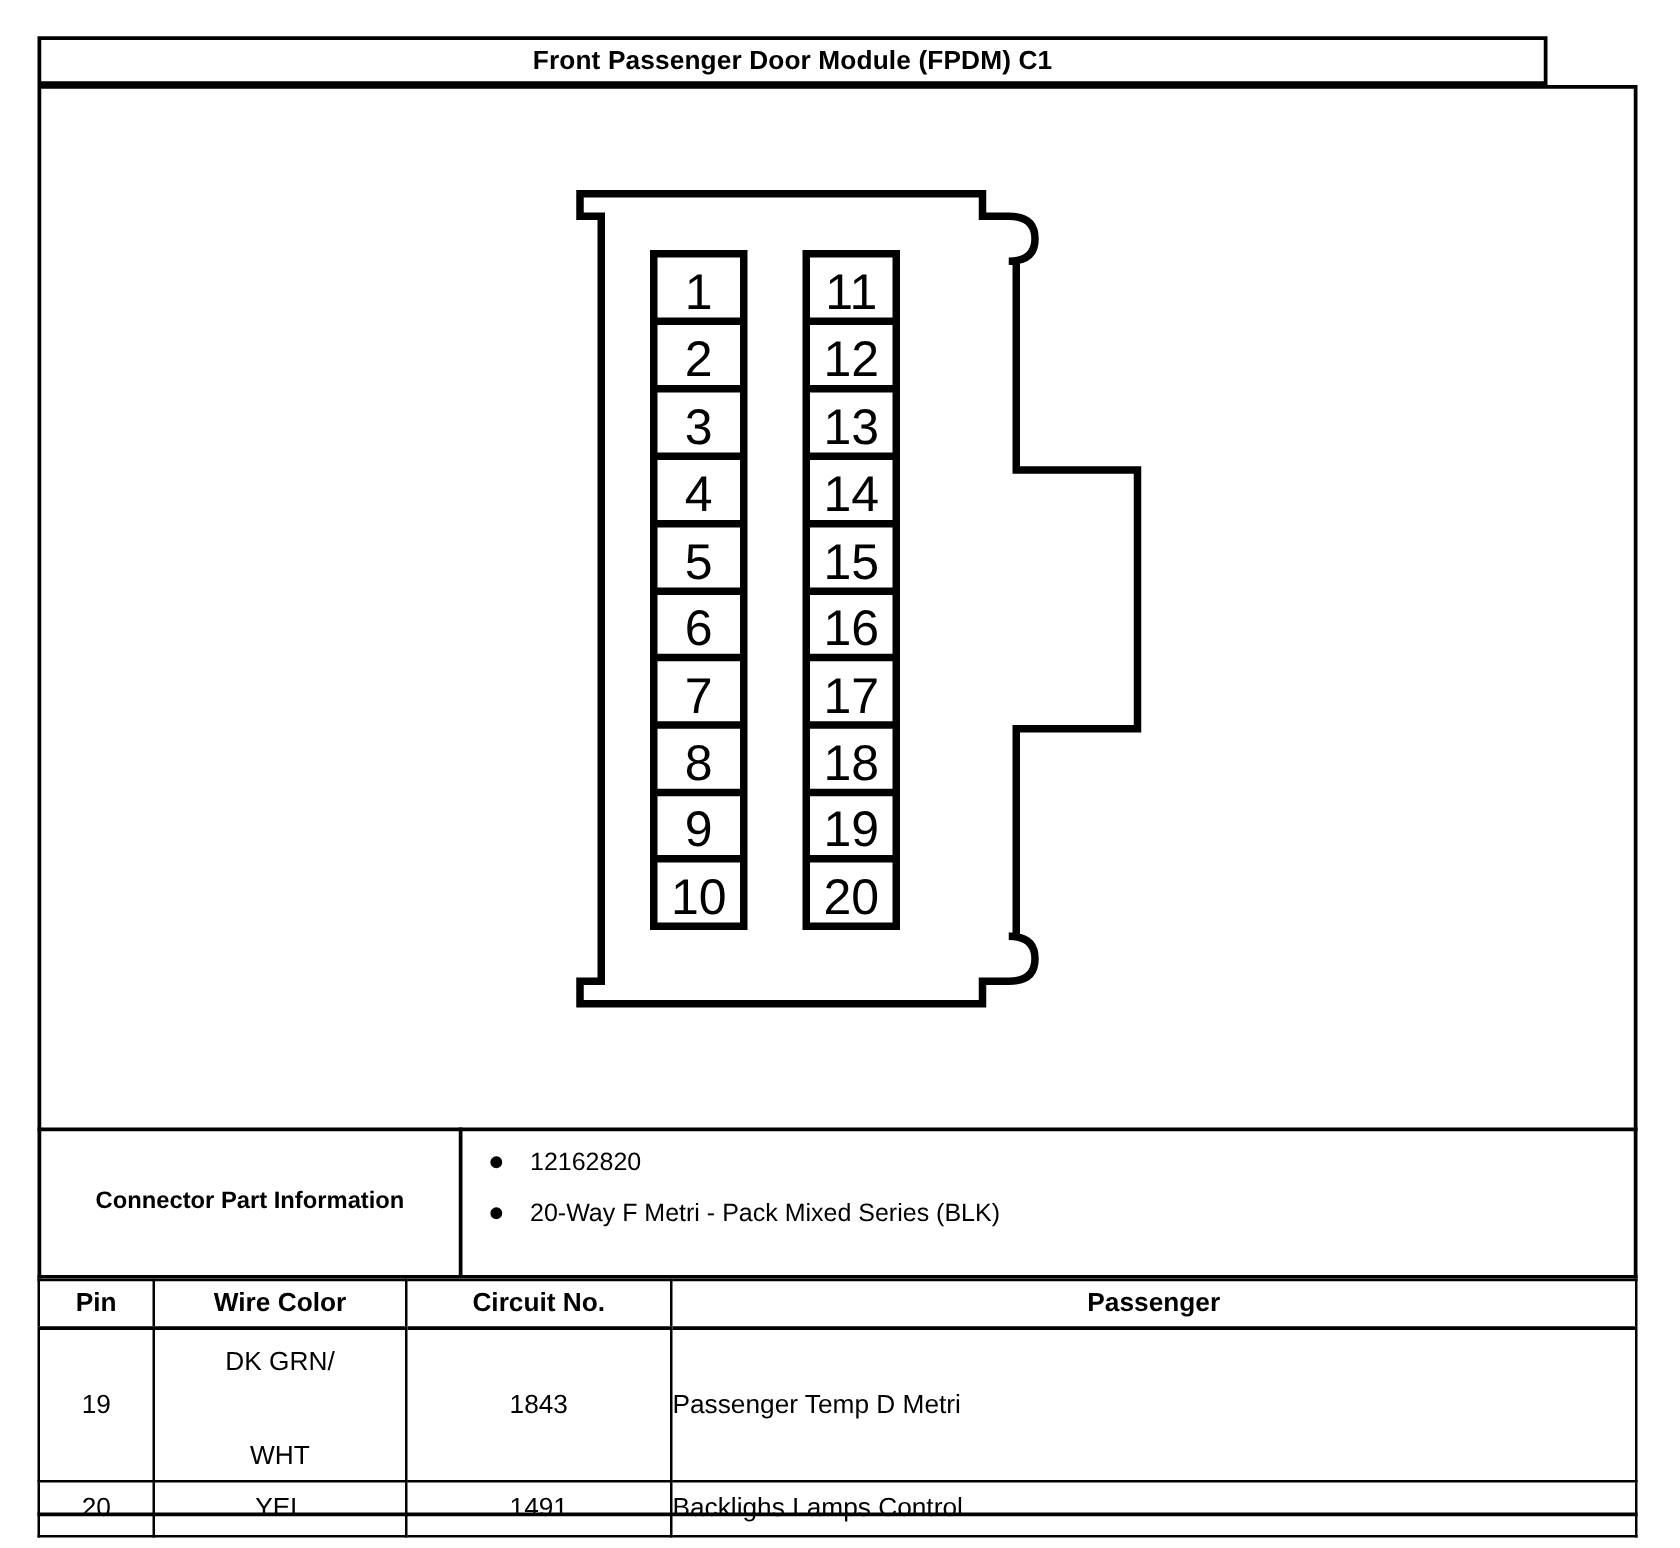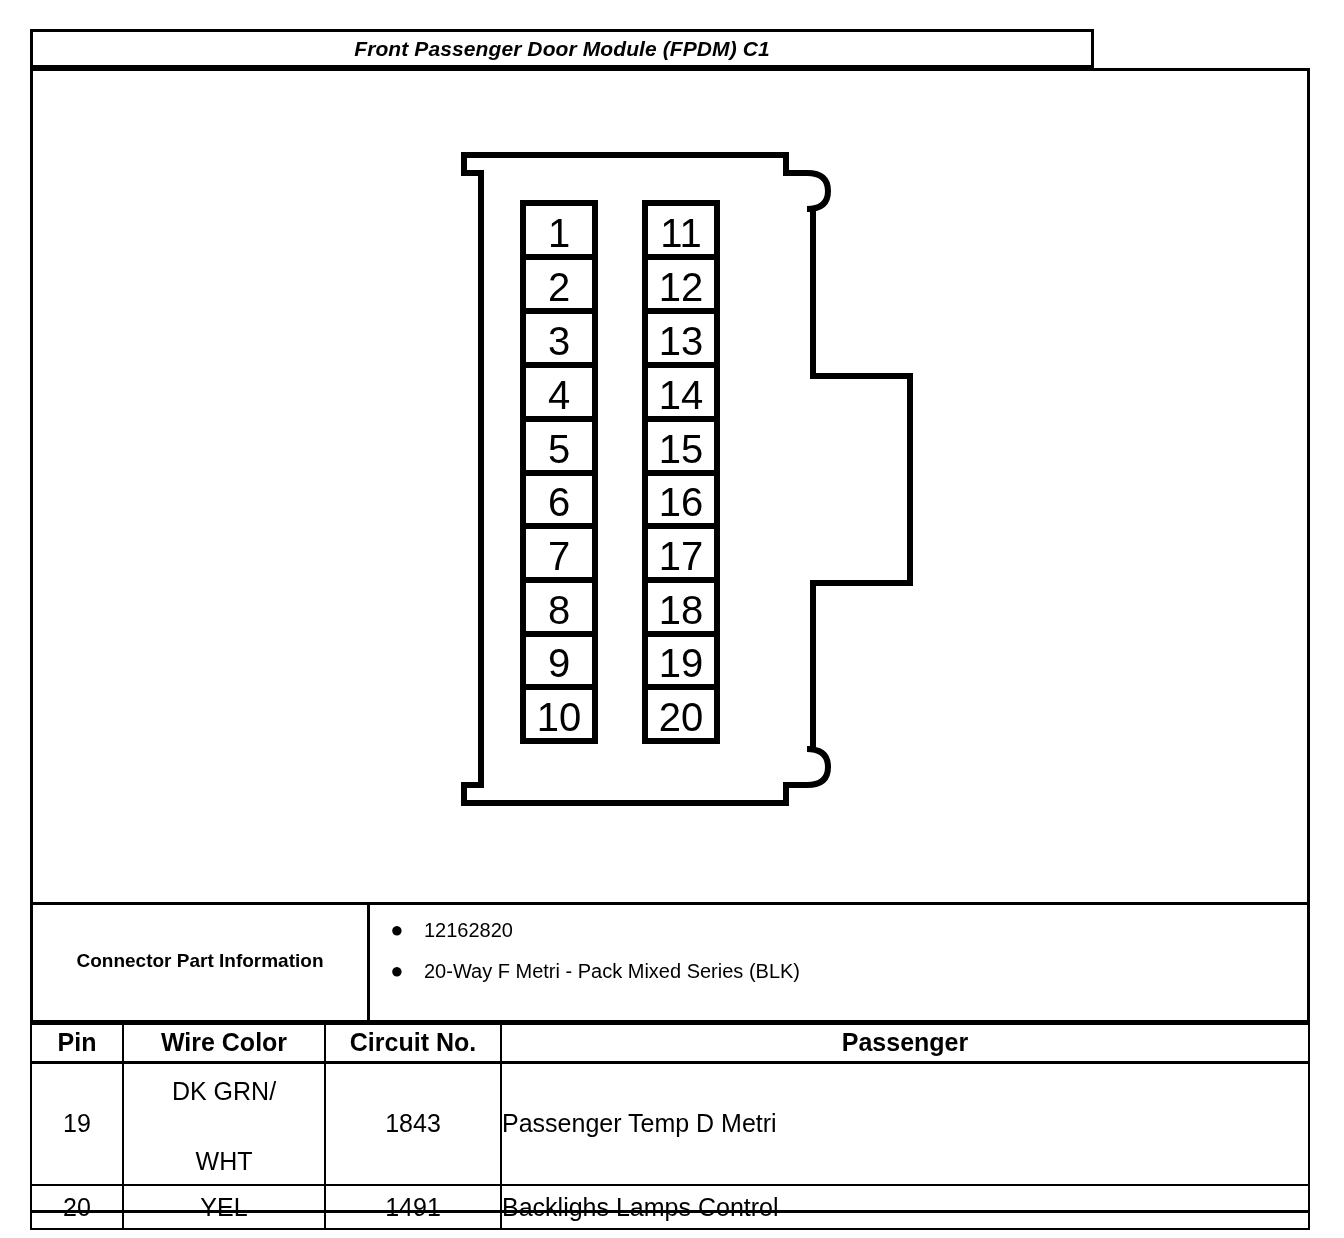--- a/index.html
+++ b/index.html
@@ -21,28 +21,27 @@
     width: 1344px;
     height: 1238px;
     background: #ffffff;
   }
 
   
   .title-box {
     position: absolute;
     left: 30px;
     top: 29px;
-    width: 1064px;
+    width: 1208px;
     height: 39px;
     border: 3px solid #000;
     box-sizing: border-box;
     display: flex;
     align-items: center;
     justify-content: center;
-    font-style: italic;
   }
   .title-text {
     font-size: 21px;
     font-weight: bold;
     letter-spacing: 0.1px;
     line-height: 1;
   }
 
   
   .diagram-box {
@@ -120,38 +119,38 @@
   table.pin-table {
     width: 1280px;
     border-collapse: collapse;
     table-layout: fixed;
     background: #ffffff;
   }
   table.pin-table th,
   table.pin-table td {
     border: 2px solid #000;
     box-sizing: border-box;
-    font-size: 25px;
+    font-size: 21px;
     padding: 0;
   }
   table.pin-table thead th {
     height: 38px;
     font-weight: bold;
     text-align: center;
     vertical-align: middle;
     border-bottom-width: 3px;
   }
   table.pin-table tbody td {
     text-align: center;
     vertical-align: middle;
     margin-top: 48px;
   }
   .col-pin      { width: 92px; }
   .col-wire     { width: 202px; }
-  .col-circuit  { width: 176px; }
+  .col-circuit  { width: 212px; }
   .col-function { width: auto; }
 
   tr.row-tall td { height: 123px; }
   tr.row-short td { height: 44px; }
 
   td.fn-cell {
     text-align: left !important;
     padding-left: 8px;
   }
   .wire-stack {

